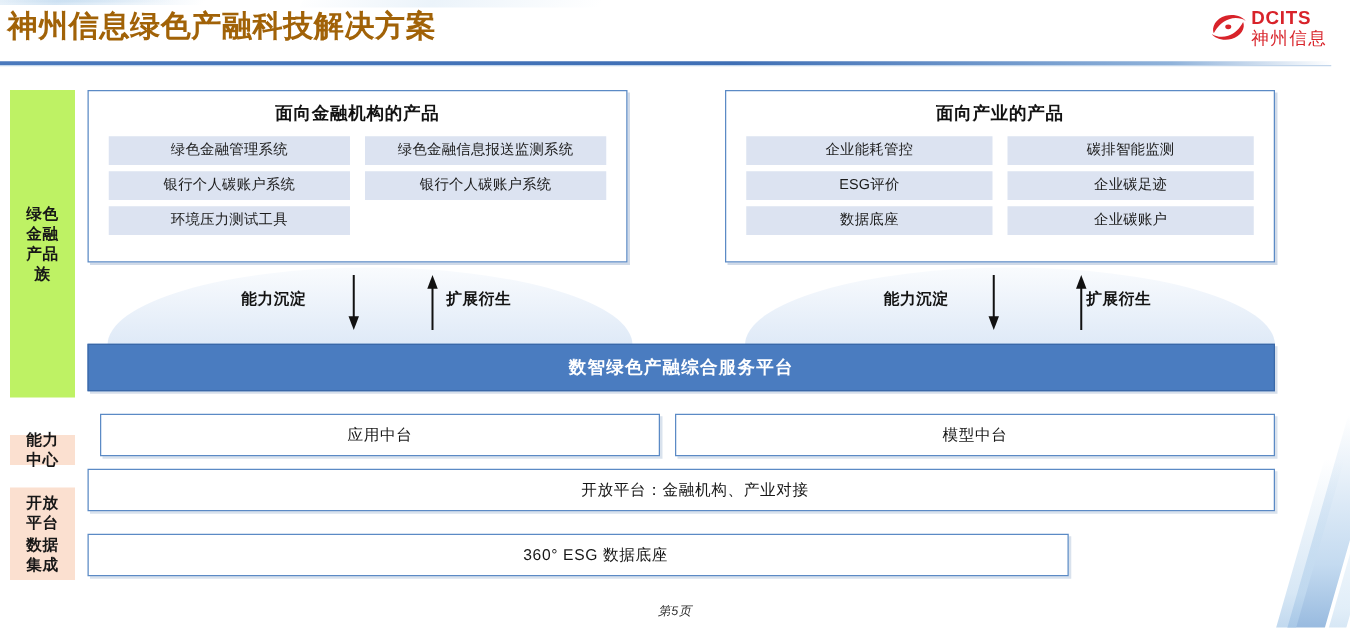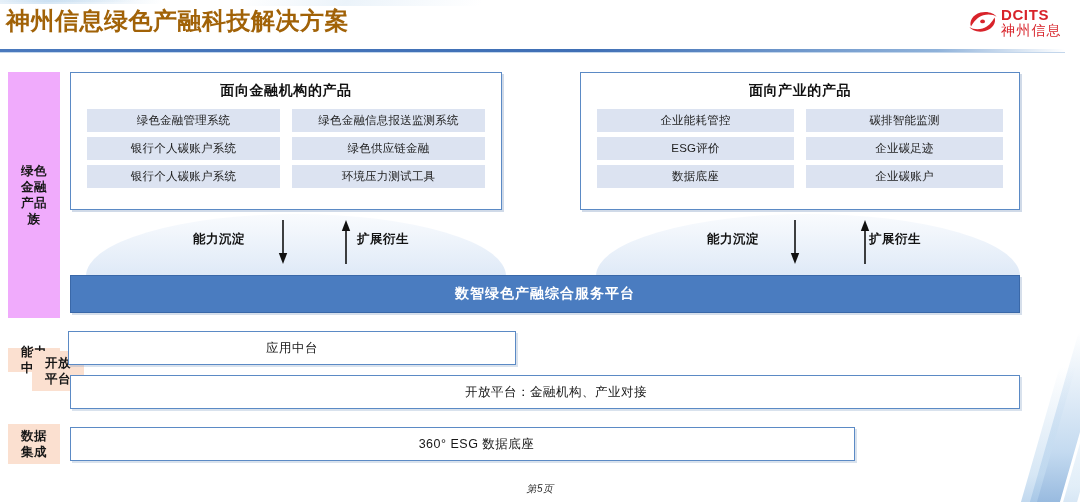--- a/index.html
+++ b/index.html
@@ -45,25 +45,25 @@
   
   .corner{position:absolute;right:-6px;bottom:-20px;width:120px;height:210px;overflow:hidden;pointer-events:none;}
   .cstripe{position:absolute;transform:skewX(-16deg);border-radius:2px;}
   .c1{right:6px;bottom:-10px;width:30px;height:200px;background:linear-gradient(180deg,rgba(215,231,246,0) 0%,rgba(176,206,235,.75) 60%,rgba(104,152,206,.85) 100%);}
   .c2{right:34px;bottom:-10px;width:16px;height:165px;background:linear-gradient(180deg,rgba(222,236,248,0) 0%,rgba(198,221,241,.7) 65%,rgba(150,188,226,.8) 100%);}
   .c3{right:-4px;bottom:-10px;width:14px;height:150px;background:linear-gradient(180deg,rgba(228,240,250,0) 0%,rgba(206,227,244,.6) 70%,rgba(168,200,232,.7) 100%);}
 
   
   .rail{position:absolute;left:8px;width:52px;display:flex;align-items:center;justify-content:center;text-align:center;}
   .rail span{font-size:12.5px;font-weight:bold;line-height:16px;color:#171717;letter-spacing:.5px;}
-  .rail-blue{background:#f0abfc;}
+  .rail-blue{background:#bef264;}
   .rail-peach{background:#fbe0d0;}
   #rail-family{top:72px;height:246px;}
   #rail-ability{top:348px;height:24px;}
-  #rail-open{top:351px;height:40px;margin-left:24px;}
+  #rail-open{top:390px;height:40px;}
   #rail-data{top:424px;height:40px;}
 
   
   .panel{
     position:absolute;top:72px;height:138px;
     background:#ffffff;border:1.6px solid #5b8ac5;
     box-shadow:2px 2px 0 rgba(120,150,190,.35);
     box-sizing:border-box;
   }
   #panel-fin{left:70px;width:432px;}
@@ -112,21 +112,21 @@
   }
   #platform-bar span{color:#ffffff;font-size:14px;font-weight:bold;letter-spacing:1px;}
 
   
   .wbox{
     position:absolute;background:#ffffff;border:1.6px solid #5b8ac5;
     box-sizing:border-box;display:flex;align-items:center;justify-content:center;
     box-shadow:2px 2px 0 rgba(120,150,190,.28);
   }
   .wbox span{font-size:12.5px;color:#171717;letter-spacing:.5px;}
-  #box-app{left:68px;top:331px;width:448px;height:34px;}
+  #box-app{left:80px;top:331px;width:448px;height:34px;}
   #box-model{left:540px;top:331px;width:480px;height:34px;}
   #box-open{left:70px;top:375px;width:950px;height:34px;padding-left:22px;}
   #box-data{left:70px;top:427px;width:785px;height:34px;padding-left:28px;}
 
   
   #page-footer{
     position:absolute;left:0;top:482px;width:1080px;text-align:center;
     font-size:10px;font-style:italic;color:#2b2b2b;letter-spacing:.5px;
   }
 </style>
@@ -176,21 +176,20 @@
 
   <div class="dome" id="dome-left"></div>
   <div class="dome" id="dome-right"></div>
 
   <div class="panel" id="panel-fin">
     <div class="panel-title">面向金融机构的产品</div>
     <div class="chip-grid">
       <div class="chip">绿色金融管理系统</div>
       <div class="chip">绿色金融信息报送监测系统</div>
       <div class="chip">银行个人碳账户系统</div>
-      <div class="chip">绿色供应链金融</div>
       <div class="chip">银行个人碳账户系统</div>
       <div class="chip">环境压力测试工具</div>
     </div>
   </div>
 
   <div class="panel" id="panel-ind">
     <div class="panel-title">面向产业的产品</div>
     <div class="chip-grid">
       <div class="chip">企业能耗管控</div>
       <div class="chip">碳排智能监测</div>
@@ -231,20 +230,23 @@
   </div>
   <div class="flow" id="flow-r-up-lbl">扩展衍生</div>
 
   <div id="platform-bar">
     <span>数智绿色产融综合服务平台</span>
   </div>
 
   <div class="wbox" id="box-app">
       <span>应用中台</span>
     </div>
+  <div class="wbox" id="box-model">
+      <span>模型中台</span>
+    </div>
   <div class="wbox" id="box-open">
       <span>开放平台：金融机构、产业对接</span>
     </div>
   <div class="wbox" id="box-data">
       <span>360° ESG 数据底座</span>
     </div>
 
   <div id="page-footer">第5页</div>
 
   <div class="corner">

